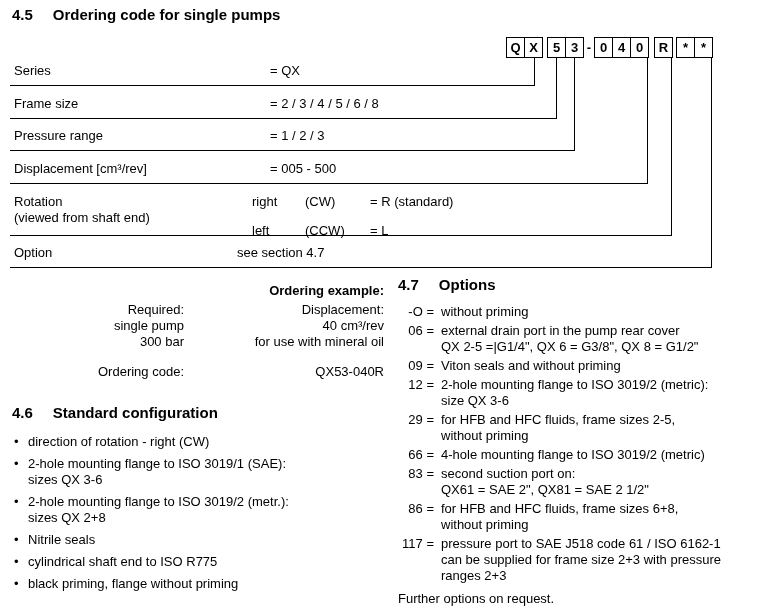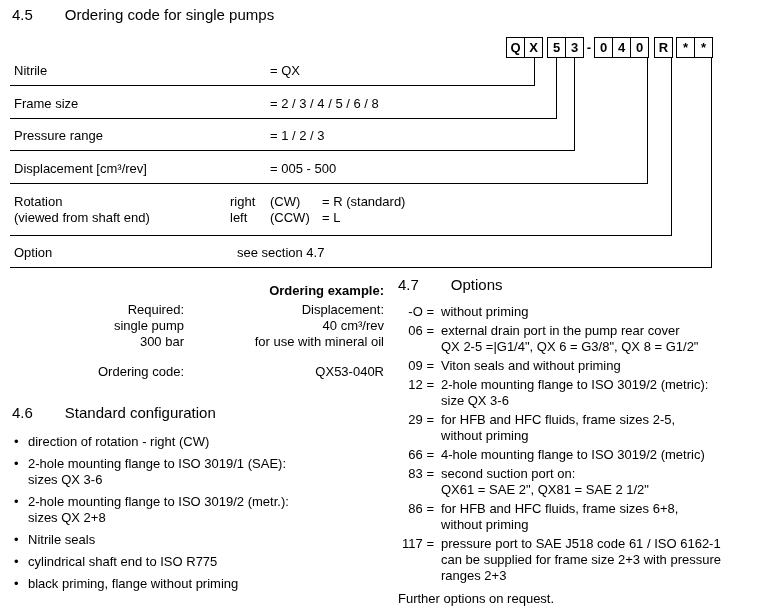--- a/index.html
+++ b/index.html
@@ -3,21 +3,21 @@
 <meta charset="utf-8">
 <style>
   * { margin:0; padding:0; box-sizing:border-box; }
   html,body { width:770px; height:612px; }
   body {
     position:relative; background:#ffffff; color:#000000;
     font-family:"Liberation Sans", sans-serif; font-size:13px;
     overflow:hidden;
   }
   .abs { position:absolute; line-height:16px; white-space:nowrap; }
-  .heading { display:flex; gap:32px; font-weight:normal; font-size:15px; line-height:18px; }
+  .heading { display:flex; gap:20px; font-weight:bold; font-size:15px; line-height:18px; }
   .bold { font-weight:bold; }
 
   
   .code-row { position:absolute; left:506px; top:37px; display:flex; align-items:center; }
   .cbox { width:19px; height:21px; border:1px solid #000; background:#fff;
           display:flex; align-items:center; justify-content:center;
           font-weight:bold; font-size:13px; }
   .adj { margin-left:-1px; }
   .g4 { margin-left:4px; } .g5 { margin-left:5px; } .g3 { margin-left:3px; }
   .dash { width:10px; text-align:center; font-weight:bold; }
@@ -59,21 +59,21 @@
   <span class="cbox adj">3</span>
   <span class="dash">-</span>
   <span class="cbox">0</span>
   <span class="cbox adj">4</span>
   <span class="cbox adj">0</span>
   <span class="cbox g5">R</span>
   <span class="cbox g3">*</span>
   <span class="cbox adj">*</span>
 </div>
 
-<div class="abs" style="left:14px; top:63px;">Nitrile</div>
+<div class="abs" style="left:14px; top:63px;">Series</div>
 <div class="abs" style="left:270px; top:63px;">= QX</div>
 <div class="hline" style="left:10px; top:85px; width:525px;"></div>
 <div class="vline" style="left:534px; top:57px; height:29px;"></div>
 
 <div class="abs" style="left:14px; top:96px;">Frame size</div>
 <div class="abs" style="left:270px; top:96px;">= 2 / 3 / 4 / 5 / 6 / 8</div>
 <div class="hline" style="left:10px; top:118px; width:547px;"></div>
 <div class="vline" style="left:556px; top:57px; height:62px;"></div>
 
 <div class="abs" style="left:14px; top:128px;">Pressure range</div>
@@ -81,21 +81,21 @@
 <div class="hline" style="left:10px; top:150px; width:565px;"></div>
 <div class="vline" style="left:574px; top:57px; height:94px;"></div>
 
 <div class="abs" style="left:14px; top:161px;">Displacement [cm³/rev]</div>
 <div class="abs" style="left:270px; top:161px;">= 005 - 500</div>
 <div class="hline" style="left:10px; top:183px; width:638px;"></div>
 <div class="vline" style="left:647px; top:57px; height:127px;"></div>
 
 <div class="abs" style="left:14px; top:194px;">Rotation</div>
 <div class="abs" style="left:14px; top:210px;">(viewed from shaft end)</div>
-<div class="abs rotgrid" style="left:230px; top:194px;">
+<div class="abs rotgrid" style="left:252px; top:194px;gap:13px;">
   <span>right</span>
   <span>(CW)</span>
   <span>= R (standard)</span>
   <span>left</span>
   <span>(CCW)</span>
   <span>= L</span>
 </div>
 <div class="hline" style="left:10px; top:235px; width:662px;"></div>
 <div class="vline" style="left:671px; top:57px; height:179px;"></div>
 

